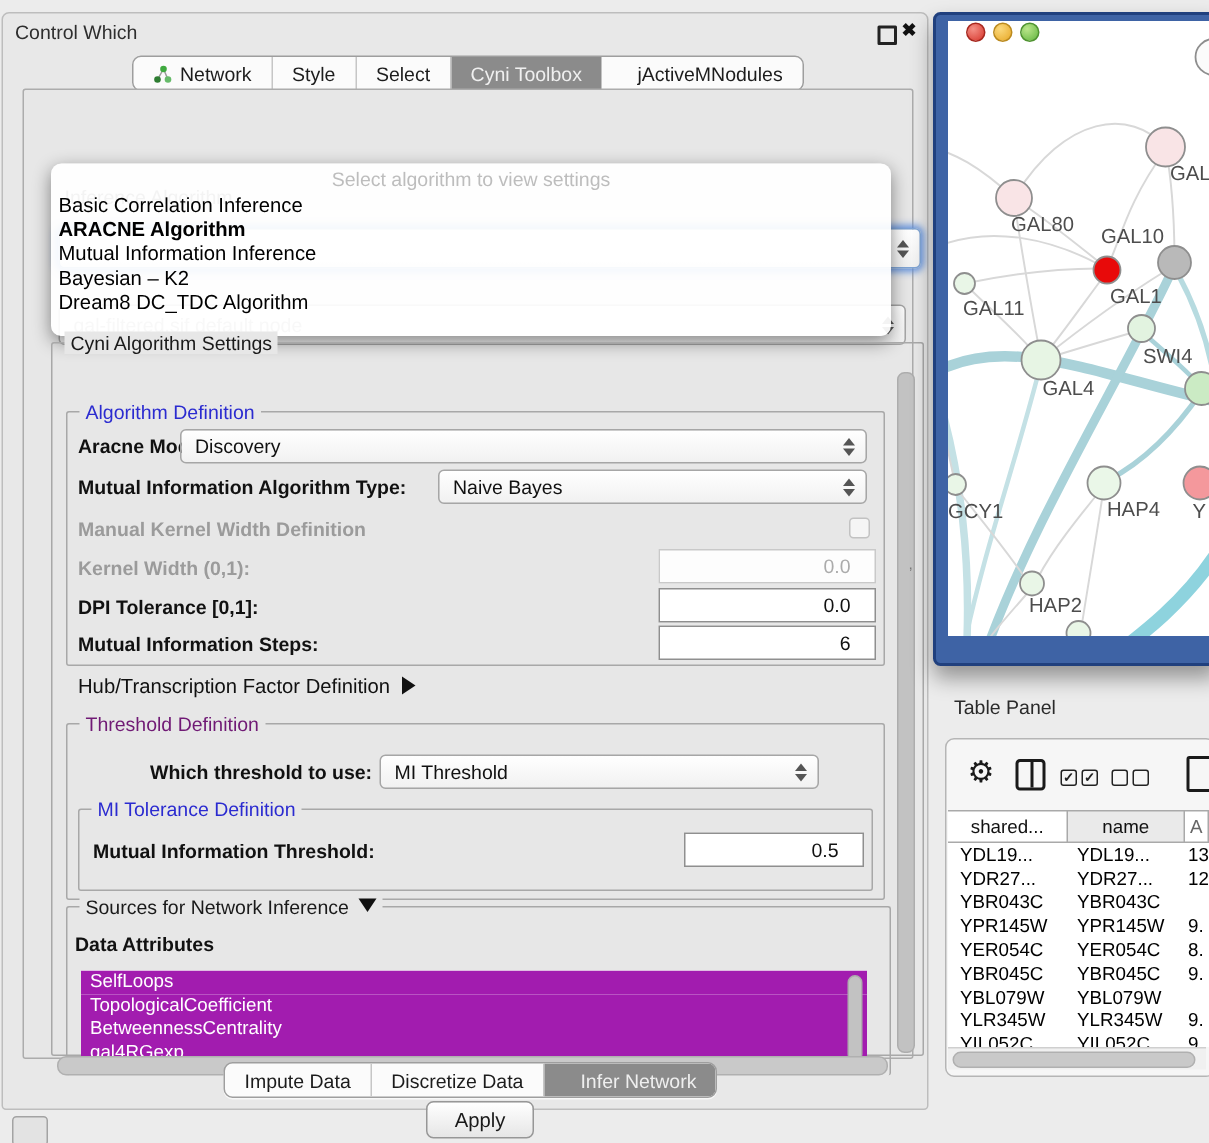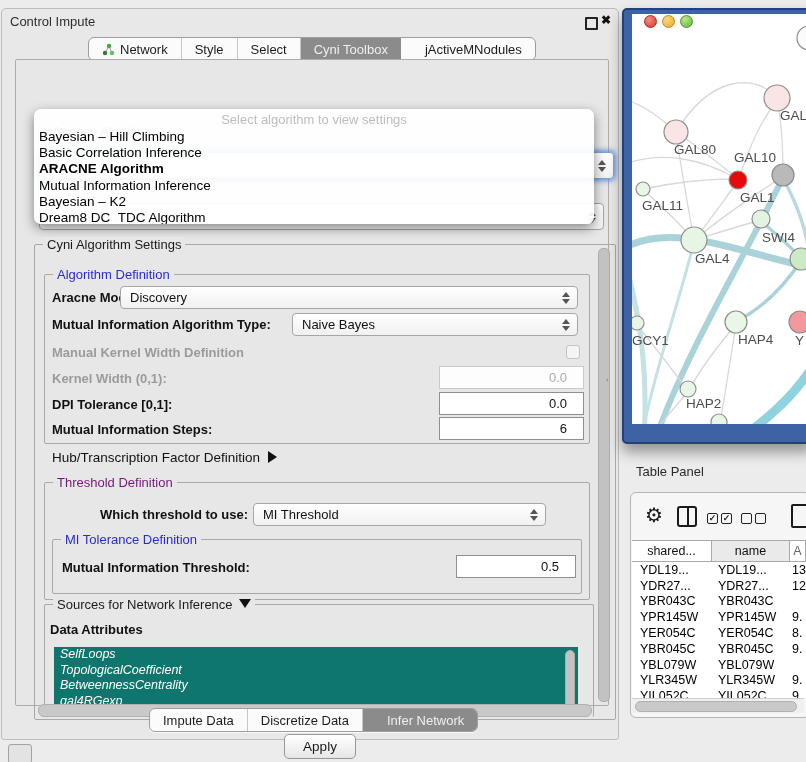--- a/index.html
+++ b/index.html
@@ -49,21 +49,21 @@
   .lbl.gray{color:#9B9B9B;}
   .lbl.plain{font-weight:normal;}
   .tfield{position:absolute;background:#fff;border:1px solid #8f8f8f;box-sizing:border-box;
     font-size:13px;color:#111;display:flex;align-items:center;justify-content:flex-end;padding-right:16px;}
   .tfield.dis{border-color:#C9C9C9;color:#ABABAB;background:#FDFDFD;}
   .checkbox{position:absolute;width:14px;height:14px;border:1px solid #C2C2C2;border-radius:3px;background:#F5F5F5;box-sizing:border-box;}
   .tri-right{display:inline-block;width:0;height:0;border-top:6px solid transparent;border-bottom:6px solid transparent;border-left:9px solid #111;vertical-align:-1px;margin-left:8px;}
   .tri-down{display:inline-block;width:0;height:0;border-left:6px solid transparent;border-right:6px solid transparent;border-top:9px solid #111;vertical-align:1px;margin-left:6px;}
   
   #attr-list{left:38px;top:587px;width:524px;height:63px;background:#fff;overflow:hidden;}
-  .attr-item{background:#0f766e;color:#fff;font-size:12.5px;height:15.7px;line-height:15.7px;padding-left:6px;font-style:italic;}
+  .attr-item{background:#a21caf;color:#fff;font-size:12.5px;height:15.7px;line-height:15.7px;padding-left:6px;}
   .sbar-v{position:absolute;background:#C2C2C2;border:1px solid #ADADAD;border-radius:5px;}
   .sbar-h{position:absolute;background:#C9C9C9;border:1px solid #B0B0B0;border-radius:6px;}
   
   #apply-btn{left:268px;top:674px;width:70px;height:23px;background:linear-gradient(#FFFFFF,#E6E6E6);
     border:1px solid #979797;border-radius:5px;font-size:13.5px;display:flex;align-items:center;justify-content:center;}
   
   #net-window{left:622px;top:8px;width:190px;height:436px;background:#3E63A5;
     border:2px solid #20407E;border-radius:5px 0 0 5px;box-shadow:0 8px 14px rgba(0,0,0,.38);box-sizing:border-box;}
   #net-canvas-wrap{left:632px;top:14px;width:174px;height:410px;background:#fff;overflow:hidden;}
   #net-canvas{width:174px;height:410px;display:block;}
@@ -92,21 +92,21 @@
   #tp-hscroll{left:632px;top:698px;width:172px;height:14px;background:#F0F0F0;border-top:1px solid #CFCFCF;}
   #splitter{left:606px;top:371px;width:5px;height:7px;color:#7a7a7a;font-size:10px;}
   #corner-btn{left:8px;top:744px;width:22px;height:18px;background:#E3E3E3;border:1px solid #A3A3A3;border-radius:3px;}
 </style>
 </head>
 <body>
 
 <div id="canvas">
 
   <div class="abs" id="cp-window">
-    <div class="abs" id="cp-title">Control Impute</div>
+    <div class="abs" id="cp-title">Control Which</div>
     <div class="abs" id="cp-float"></div>
     <div class="abs" id="cp-close">✖</div>
 
     <div class="abs seg" id="top-tabs">
       <div class="tab">
         <span style="margin-right:5px;display:inline-flex;">
           <svg width="13" height="13" viewBox="0 0 13 13">
             <line x1="3" y1="10" x2="7" y2="3" stroke="#9a9a9a" stroke-width="1"></line>
             <line x1="7" y1="3" x2="10" y2="10" stroke="#9a9a9a" stroke-width="1"></line>
             <circle cx="7" cy="3" r="2.2" fill="#3FA93F"></circle>
@@ -143,30 +143,29 @@
         <span>gal-filtered.sif default node</span>
         <span class="spin">
             <i class="up"></i>
             <i class="dn"></i>
           </span>
       </div>
 
       <div class="abs" id="popup">
         <div class="hint">Select algorithm to view settings</div>
         <div>
-            <div class="dd-item">Bayesian – Hill Climbing</div>
             <div class="dd-item">Basic Correlation Inference</div>
             <div class="dd-item sel">ARACNE Algorithm</div>
             <div class="dd-item">Mutual Information Inference</div>
             <div class="dd-item">Bayesian – K2</div>
             <div class="dd-item">Dream8 DC_TDC Algorithm</div>
           </div>
       </div>
 
-      <div class="group" style="left:18px;top:184px;width:580px;height:474px;">
+      <div class="group" style="left:18px;top:168px;width:580px;height:474px;">
         <span class="gtitle black">Cyni Algorithm Settings</span>
       </div>
 
       <div class="group" style="left:28px;top:214px;width:544px;height:168px;">
         <span class="gtitle blue">Algorithm Definition</span>
       </div>
       <span class="lbl" style="left:36px;top:230px;">Aracne Mode:</span>
       <div class="abs combo" style="left:104px;top:226px;width:458px;height:23px;">
         <span>Discovery</span>
         <span class="spin">

